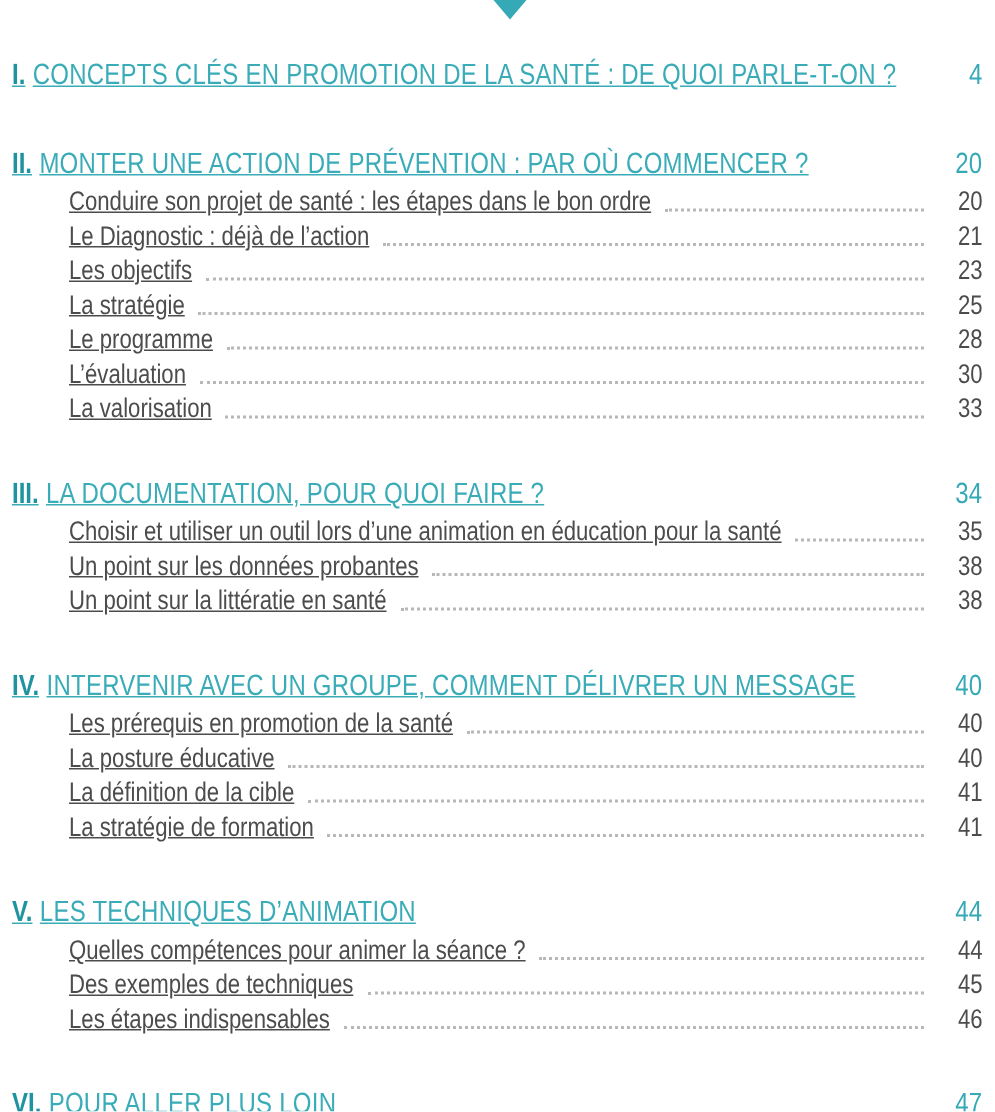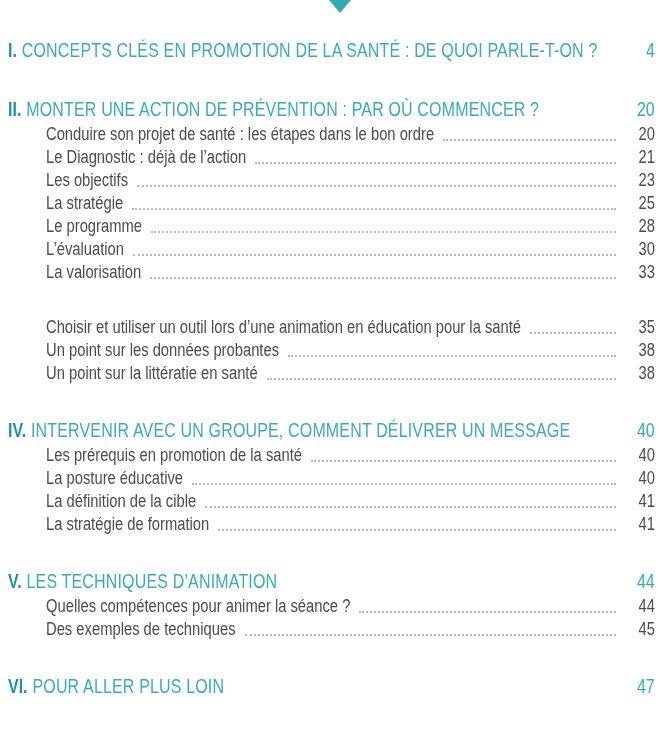--- a/index.html
+++ b/index.html
@@ -18,21 +18,21 @@
     border-left: 11px solid transparent;
     border-right: 11px solid transparent;
     border-top: 13px solid #35aab6;
     margin: 0 auto 24px auto;
     position: relative;
     left: 8px;
   }
   .toc-section { margin-top: 32px; }
   .toc-section:first-child { margin-top: 0; }
 
-  .row { display: flex; align-items: flex-start; }
+  .row { display: flex; align-items: flex-start; text-decoration: underline; }
 
   .head {
     height: 27px; line-height: 27px;
     font-size: 19.5px;
     color: #3aacb8;
   }
   .numeral { font-weight: 700; color: #2093a1; margin-right: 6px; }
   .htitle  { font-weight: 400; color: #3aacb8; letter-spacing: 0.2px; }
 
   .item {
@@ -120,20 +120,25 @@
 
   <div class="row item">
     <span class="cond" style="margin-right: -16.88px;">La valorisation</span>
     <span class="leader"></span>
     <span class="num inum"><span class="cond-r">33</span></span>
   </div>
 </div>
   </section>
 
   <section class="toc-section">
+    <div class="row head">
+      <span class="cond" style="margin-right: -73.94px;"><b class="numeral">III.</b><span class="htitle">LA DOCUMENTATION, POUR QUOI FAIRE ?</span></span>
+      <span class="spacer"></span>
+      <span class="num hnum"><span class="cond-r">34</span></span>
+    </div>
     <div class="items">
   <div class="row item">
     <span class="cond" style="margin-right: -100.22px;">Choisir et utiliser un outil lors d’une animation en éducation pour la santé</span>
     <span class="leader"></span>
     <span class="num inum"><span class="cond-r">35</span></span>
   </div>
 
   <div class="row item">
     <span class="cond" style="margin-right: -47.12px;">Un point sur les données probantes</span>
     <span class="leader"></span>
@@ -194,20 +199,25 @@
     <span class="leader"></span>
     <span class="num inum"><span class="cond-r">44</span></span>
   </div>
 
   <div class="row item">
     <span class="cond" style="margin-right: -37.58px;">Des exemples de techniques</span>
     <span class="leader"></span>
     <span class="num inum"><span class="cond-r">45</span></span>
   </div>
 
+  <div class="row item">
+    <span class="cond" style="margin-right: -34.16px;">Les étapes indispensables</span>
+    <span class="leader"></span>
+    <span class="num inum"><span class="cond-r">46</span></span>
+  </div>
 </div>
   </section>
 
   <section class="toc-section">
     <div class="row head">
       <span class="cond" style="margin-right: -43.52px;"><b class="numeral">VI.</b><span class="htitle">POUR ALLER PLUS LOIN</span></span>
       <span class="spacer"></span>
       <span class="num hnum"><span class="cond-r">47</span></span>
     </div>
     <div class="items"></div>

